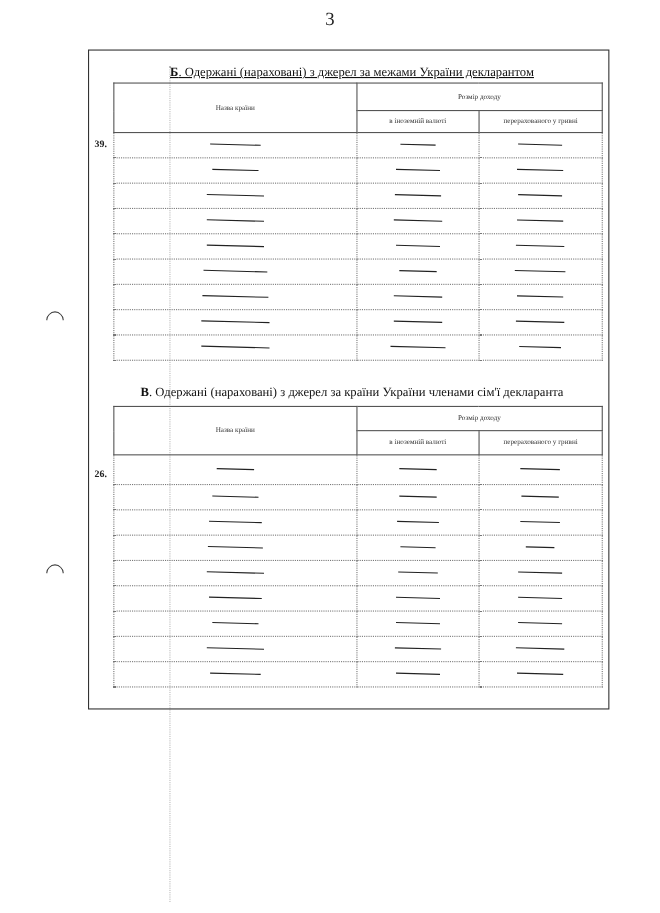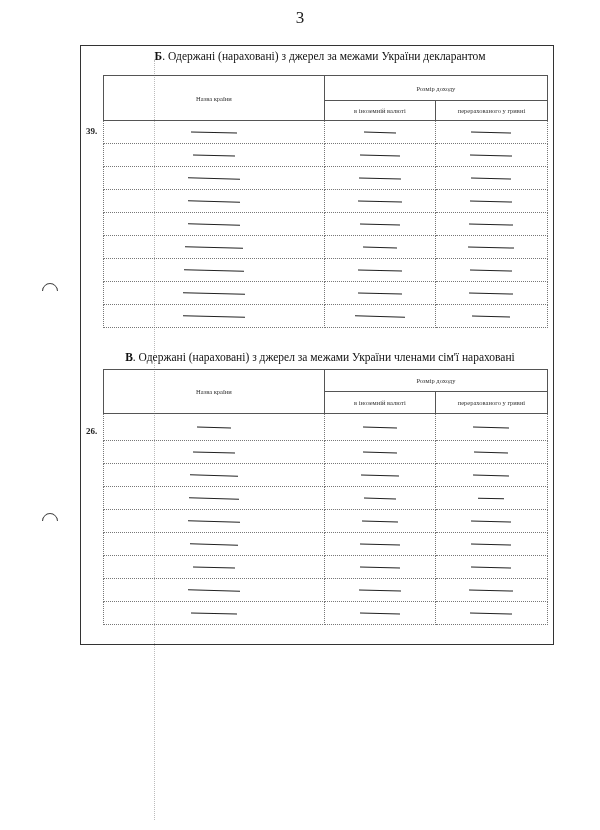--- a/index.html
+++ b/index.html
@@ -54,21 +54,21 @@
 
 <div class="page-number">3</div>
 
 <div class="punch-hole" style="left:42px; top:283px;"></div>
 <div class="punch-hole" style="left:42px; top:513px;"></div>
 
 <div class="margin-dots" style="top:60px; height:760px;"></div>
 
 <div class="frame"></div>
 
-<div class="section-title" style="top:50px;">
+<div class="section-title" style="top:60px;text-decoration:underline;">
   <b>Б</b><span>. Одержані (нараховані) з джерел за межами України декларантом</span>
 </div>
 
 <div class="row-label" style="top:126px;">39.</div>
 
 <table class="form-table" style="top:75px;">
   <thead>
     <tr style="height:25px;">
       <th rowspan="2" class="col-name">Назва країни</th>
       <th colspan="2">Розмір доходу</th>
@@ -121,21 +121,21 @@
       </tr>
     <tr>
         <td><span class="redact" style="width:62px;"></span></td>
         <td><span class="redact" style="width:50px;"></span></td>
         <td><span class="redact" style="width:38px;"></span></td>
       </tr>
   </tbody>
 </table>
 
 <div class="section-title" style="top:351px;">
-  <b>В</b><span>. Одержані (нараховані) з джерел за межами України членами сім'ї нараховані</span>
+  <b>В</b><span>. Одержані (нараховані) з джерел за країни України членами сім'ї декларанта</span>
 </div>
 
 <div class="row-label" style="top:426px;">26.</div>
 
 <table class="form-table" style="top:369px;">
   <thead>
     <tr style="height:22px;">
       <th rowspan="2" class="col-name">Назва країни</th>
       <th colspan="2">Розмір доходу</th>
     </tr>

